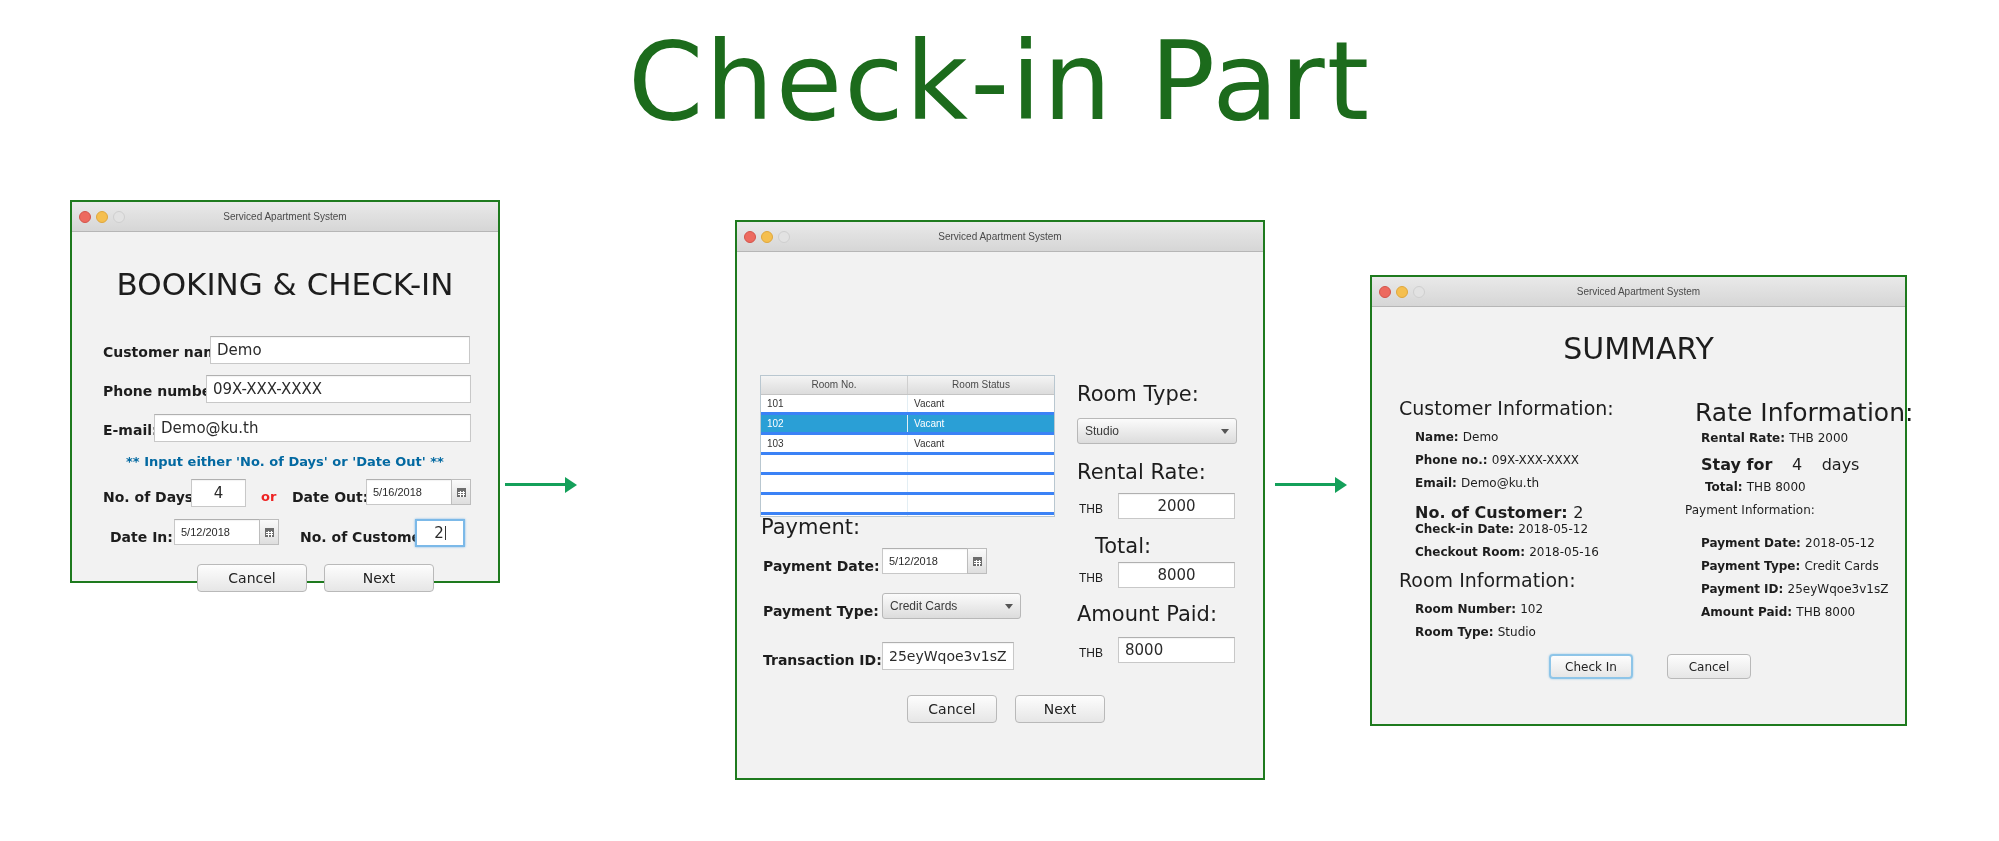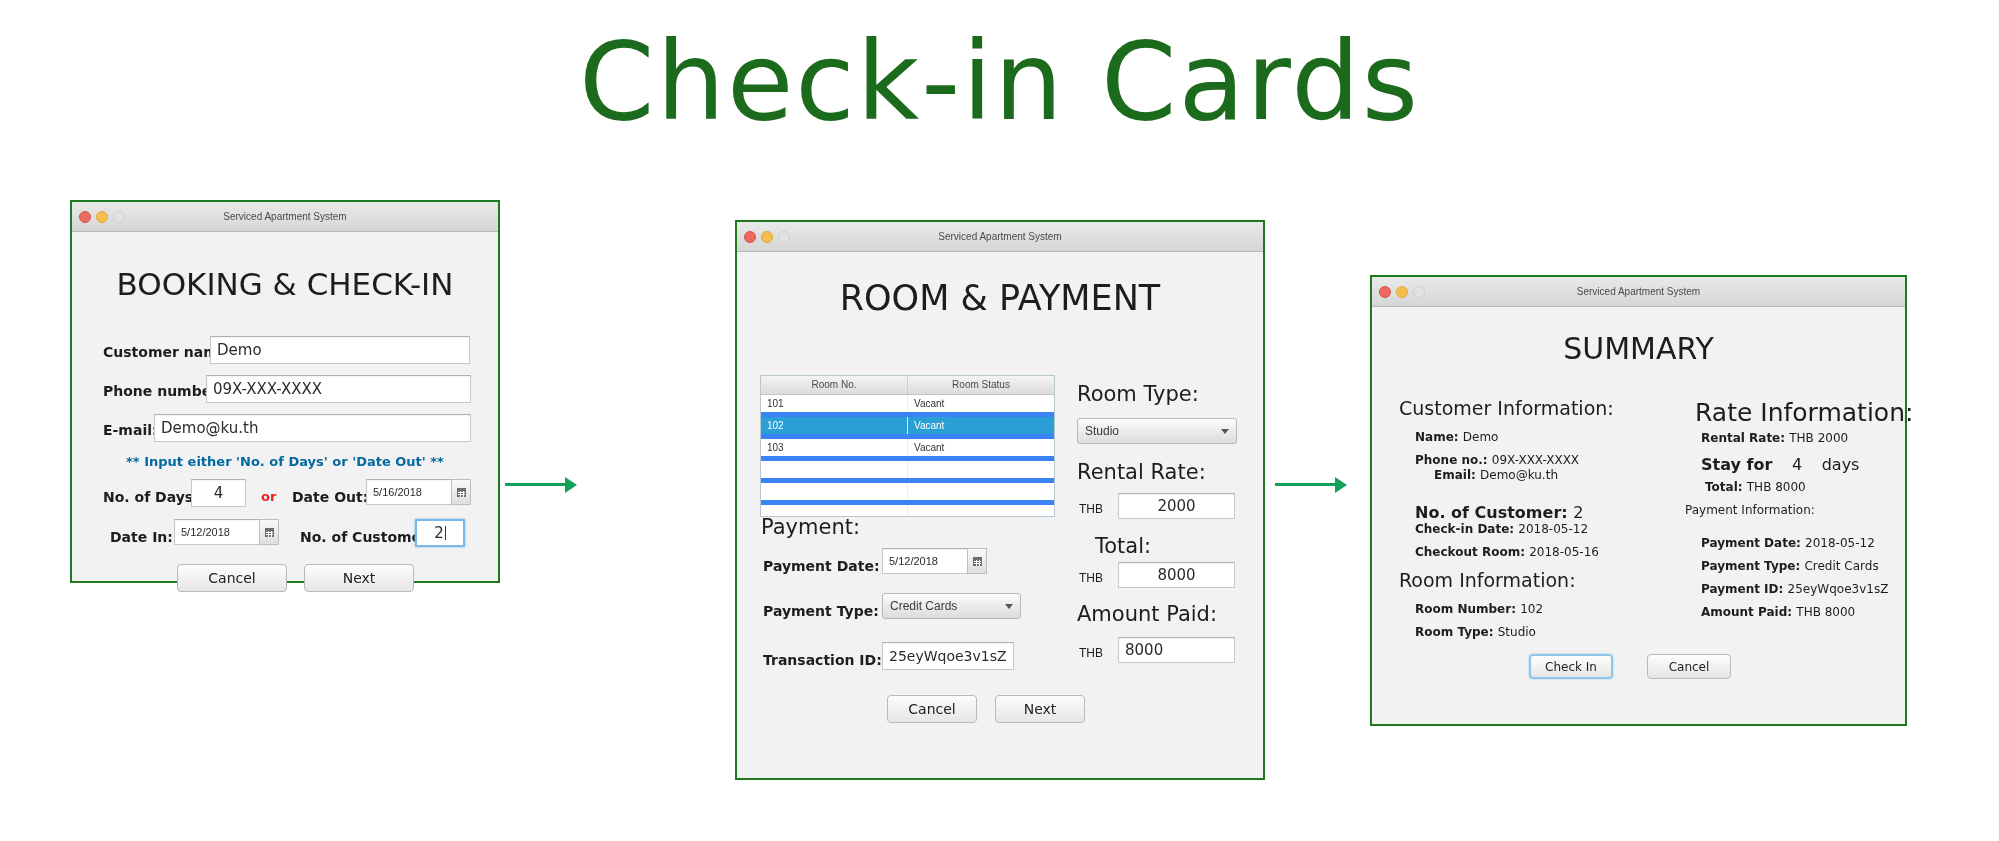--- a/index.html
+++ b/index.html
@@ -84,57 +84,57 @@
     padding:0 7px;font-family:"Liberation Sans", sans-serif;color:#3a3a3a;
   }
   .caretdown{
     width:0;height:0;border-left:4px solid transparent;
     border-right:4px solid transparent;border-top:5px solid #555;
   }
   .btn{
     background:linear-gradient(#fdfdfd,#e6e6e6);
     border:1px solid #b9b9b9;border-radius:4px;box-sizing:border-box;
     display:flex;align-items:center;justify-content:center;
-    font-family:"DejaVu Sans", sans-serif;color:#222;
+    font-family:"DejaVu Sans", sans-serif;color:#222;margin-left:20px;
   }
   .btn.focused{border:2px solid #8ec5e8;box-shadow:0 0 2px #8ec5e8;}
   
   .rtable{
     position:absolute;background:#fff;border:1px solid #b9c7d0;
     box-sizing:border-box;overflow:hidden;
     font-family:"Liberation Sans", sans-serif;
   }
   .rhead{display:flex;background:linear-gradient(#f4f4f4,#dcdcdc);
     border-bottom:1px solid #c4c4c4;height:18px;}
   .rhead div{
     flex:1;text-align:center;font-size:10px;color:#4a4a4a;
     line-height:18px;
   }
   .rhead div+div{border-left:1px solid #cfcfcf;}
-  .rrow{display:flex;height:17px;border-bottom:5px solid #3b82f6;}
+  .rrow{display:flex;height:17px;border-bottom:3px solid #3b82f6;}
   .rrow div{flex:1;font-size:10px;color:#333;line-height:17px;padding-left:6px;
     box-sizing:border-box;}
   .rrow div+div{border-left:1px solid #e3eef4;}
   .rrow.sel{background:#2a9fd6;}
   .rrow.sel div{color:#fff;}
   
   .sum-item{font-family:"DejaVu Sans", sans-serif;font-weight:bold;color:#1d1d1d;white-space:nowrap;}
   .sum-item .v{font-weight:normal;}
   
   .arrow{position:absolute;height:3px;background:#14a05a;}
   .arrowhead{
     position:absolute;width:0;height:0;
     border-top:8px solid transparent;border-bottom:8px solid transparent;
     border-left:12px solid #14a05a;
   }
 </style>
 </head>
 <body>
 
-<div class="page-title">Check-in Cards</div>
+<div class="page-title">Check-in Part</div>
 
 <div class="window" style="left:70px;top:200px;width:430px;height:383px;">
   <div class="titlebar">
     <div class="lights">
       <span class="light l-red"></span>
       <span class="light l-yel"></span>
       <span class="light l-gry"></span>
     </div>
     <div class="titletext">Serviced Apartment System</div>
   </div>
@@ -189,21 +189,20 @@
 <div class="window" style="left:735px;top:220px;width:530px;height:560px;">
   <div class="titlebar">
     <div class="lights">
       <span class="light l-red"></span>
       <span class="light l-yel"></span>
       <span class="light l-gry"></span>
     </div>
     <div class="titletext">Serviced Apartment System</div>
   </div>
   <div class="wbody">
-    <div class="screen-title" style="position:absolute;left:0;top:26px;width:100%;font-size:35px;">ROOM &amp; PAYMENT</div>
 
     <div class="rtable" style="left:23px;top:123px;width:295px;height:142px;">
       <div class="rhead">
         <div>Room No.</div>
         <div>Room Status</div>
       </div>
       <div class="rrow">
         <div>101</div>
         <div>Vacant</div>
       </div>
@@ -293,21 +292,21 @@
     <div class="sec-head" style="position:absolute;left:27px;top:90px;font-size:19px;">Customer Information:</div>
 
     <div class="sum-item" style="position:absolute;left:43px;top:123px;font-size:12px;text-align:center;">
       <span>Name:</span>
       <span class="v">Demo</span>
     </div>
     <div class="sum-item" style="position:absolute;left:43px;top:146px;font-size:12px;">
       <span>Phone no.:</span>
       <span class="v">09X-XXX-XXXX</span>
     </div>
-    <div class="sum-item" style="position:absolute;left:43px;top:161px;font-size:12px;margin-left:19px;">
+    <div class="sum-item" style="position:absolute;left:43px;top:169px;font-size:12px;">
       <span>Email:</span>
       <span class="v">Demo@ku.th</span>
     </div>
     <div class="sum-item" style="position:absolute;left:43px;top:184px;font-size:16px;margin-top:12px;">
       <span>No. of Customer:</span>
       <span class="v">2</span>
     </div>
     <div class="sum-item" style="position:absolute;left:43px;top:215px;font-size:12px;">
       <span>Check-in Date:</span>
       <span class="v">2018-05-12</span>

